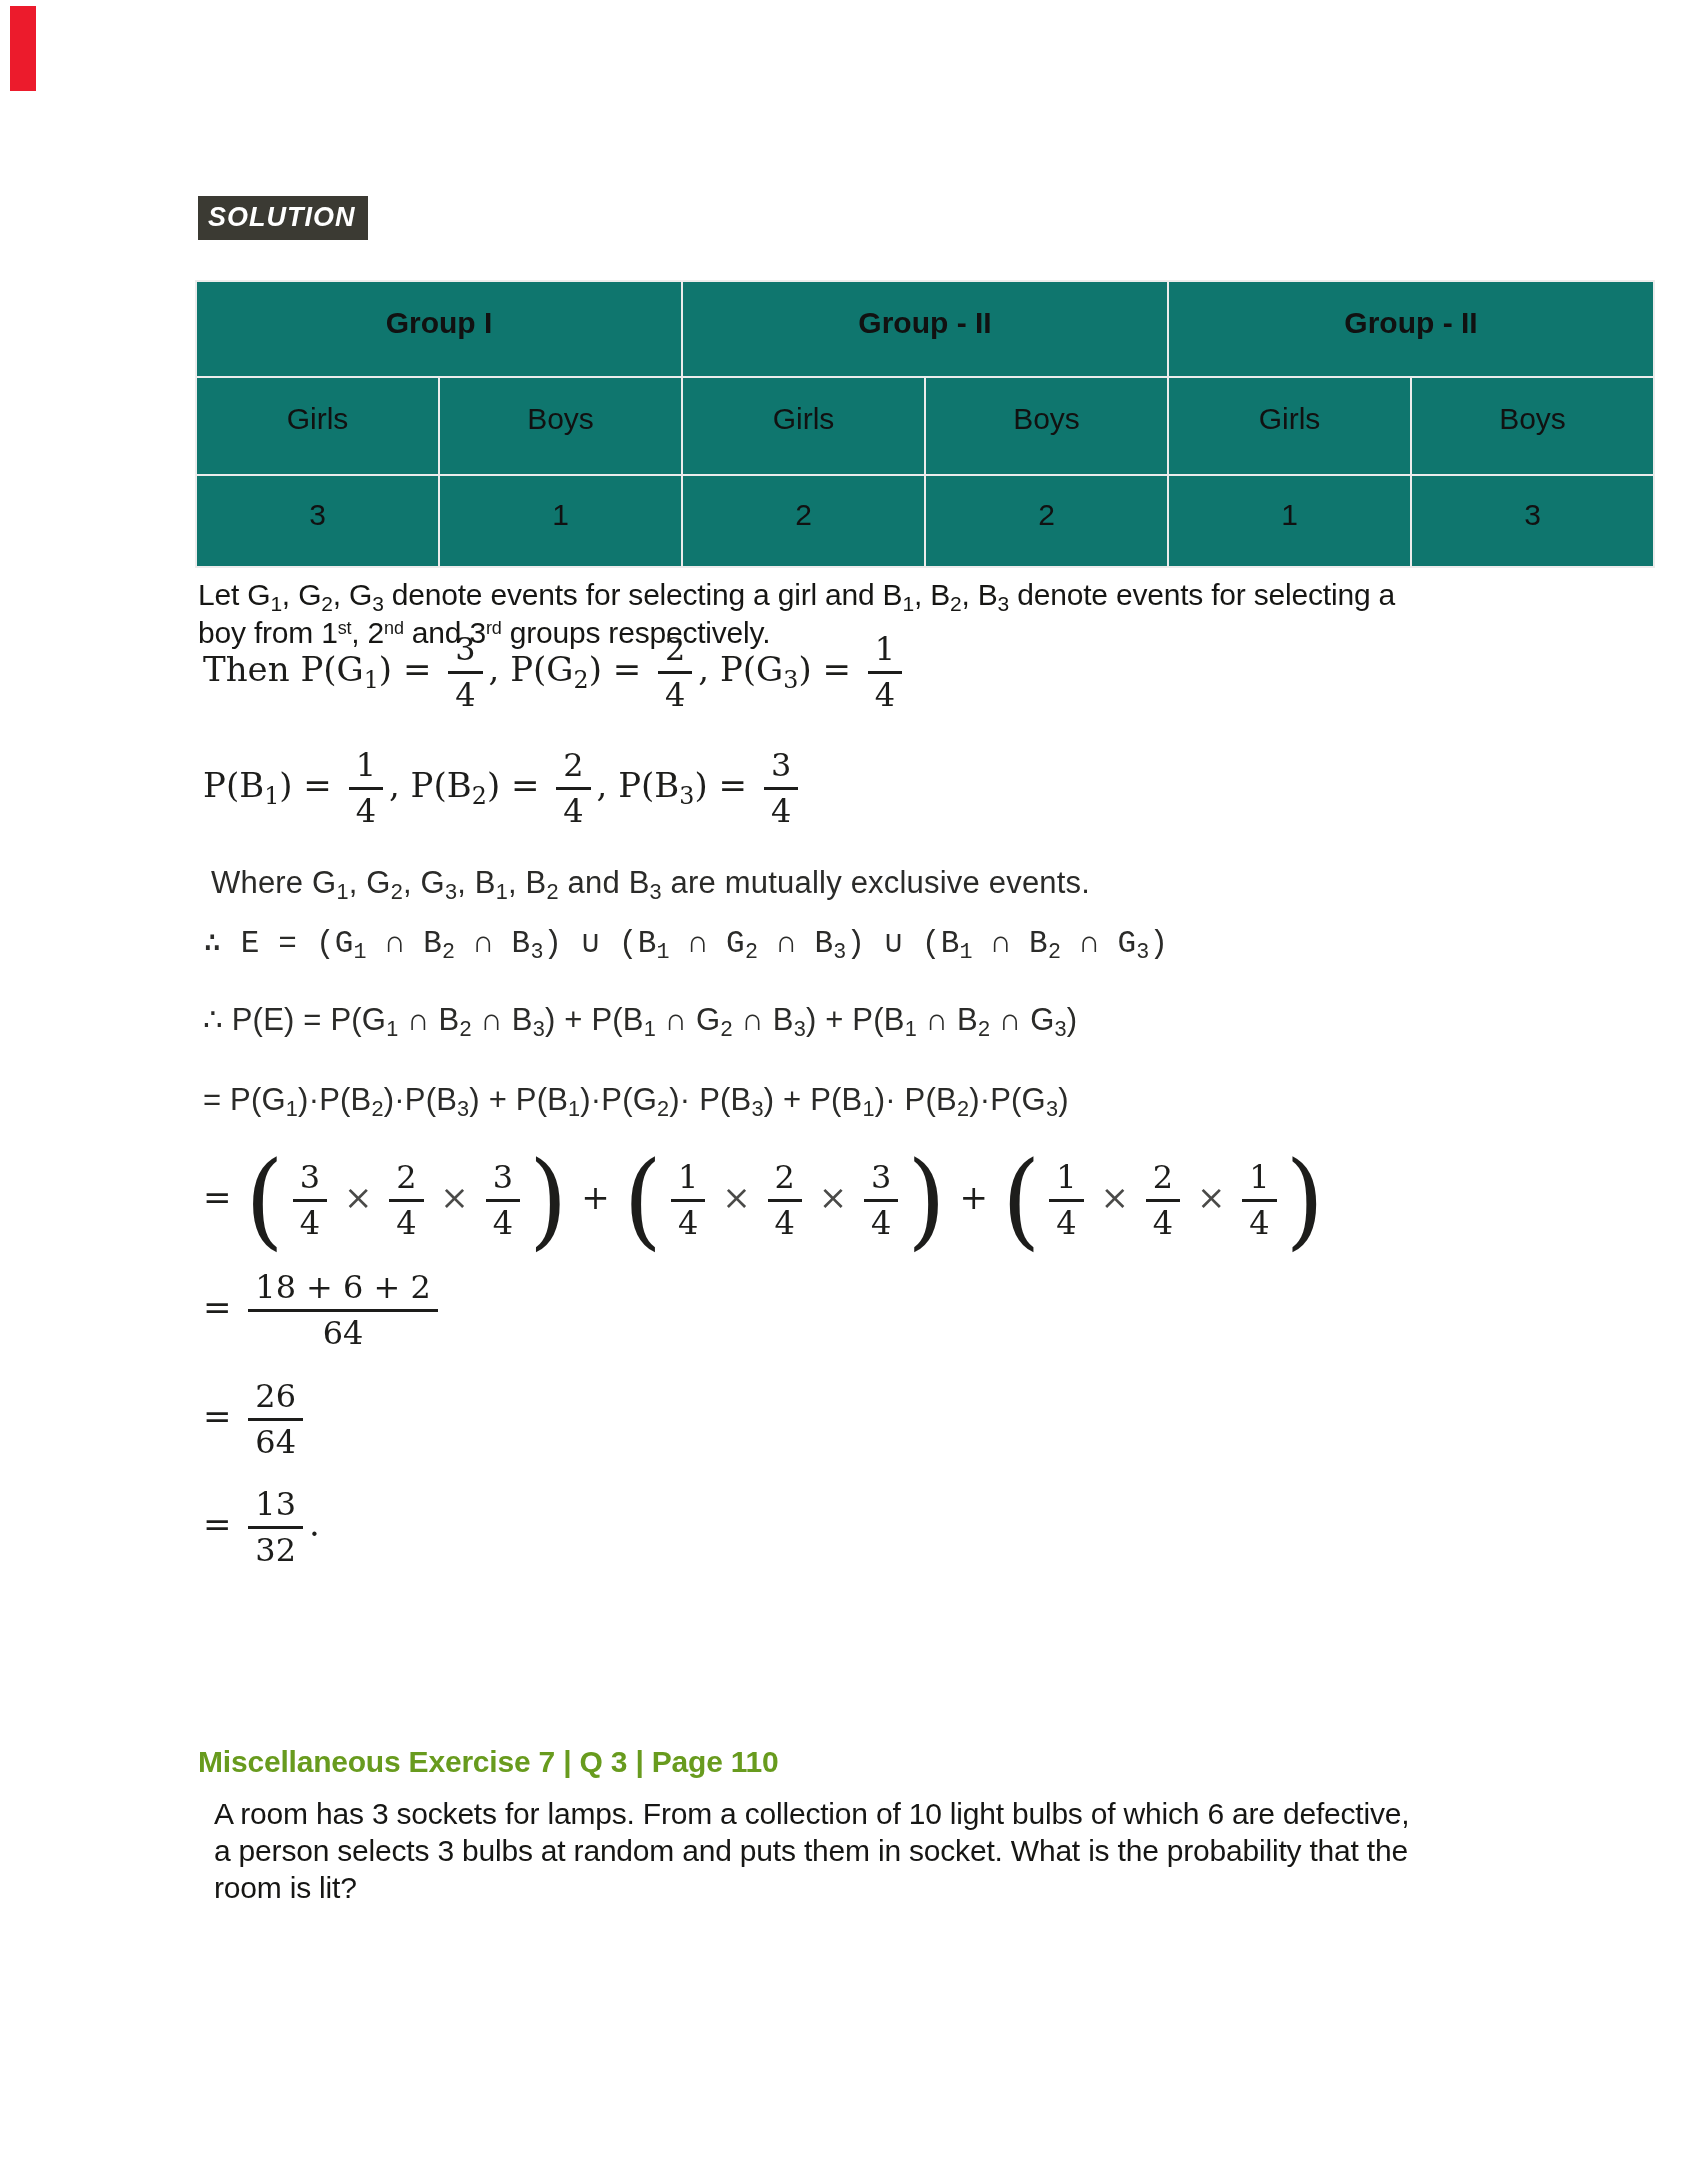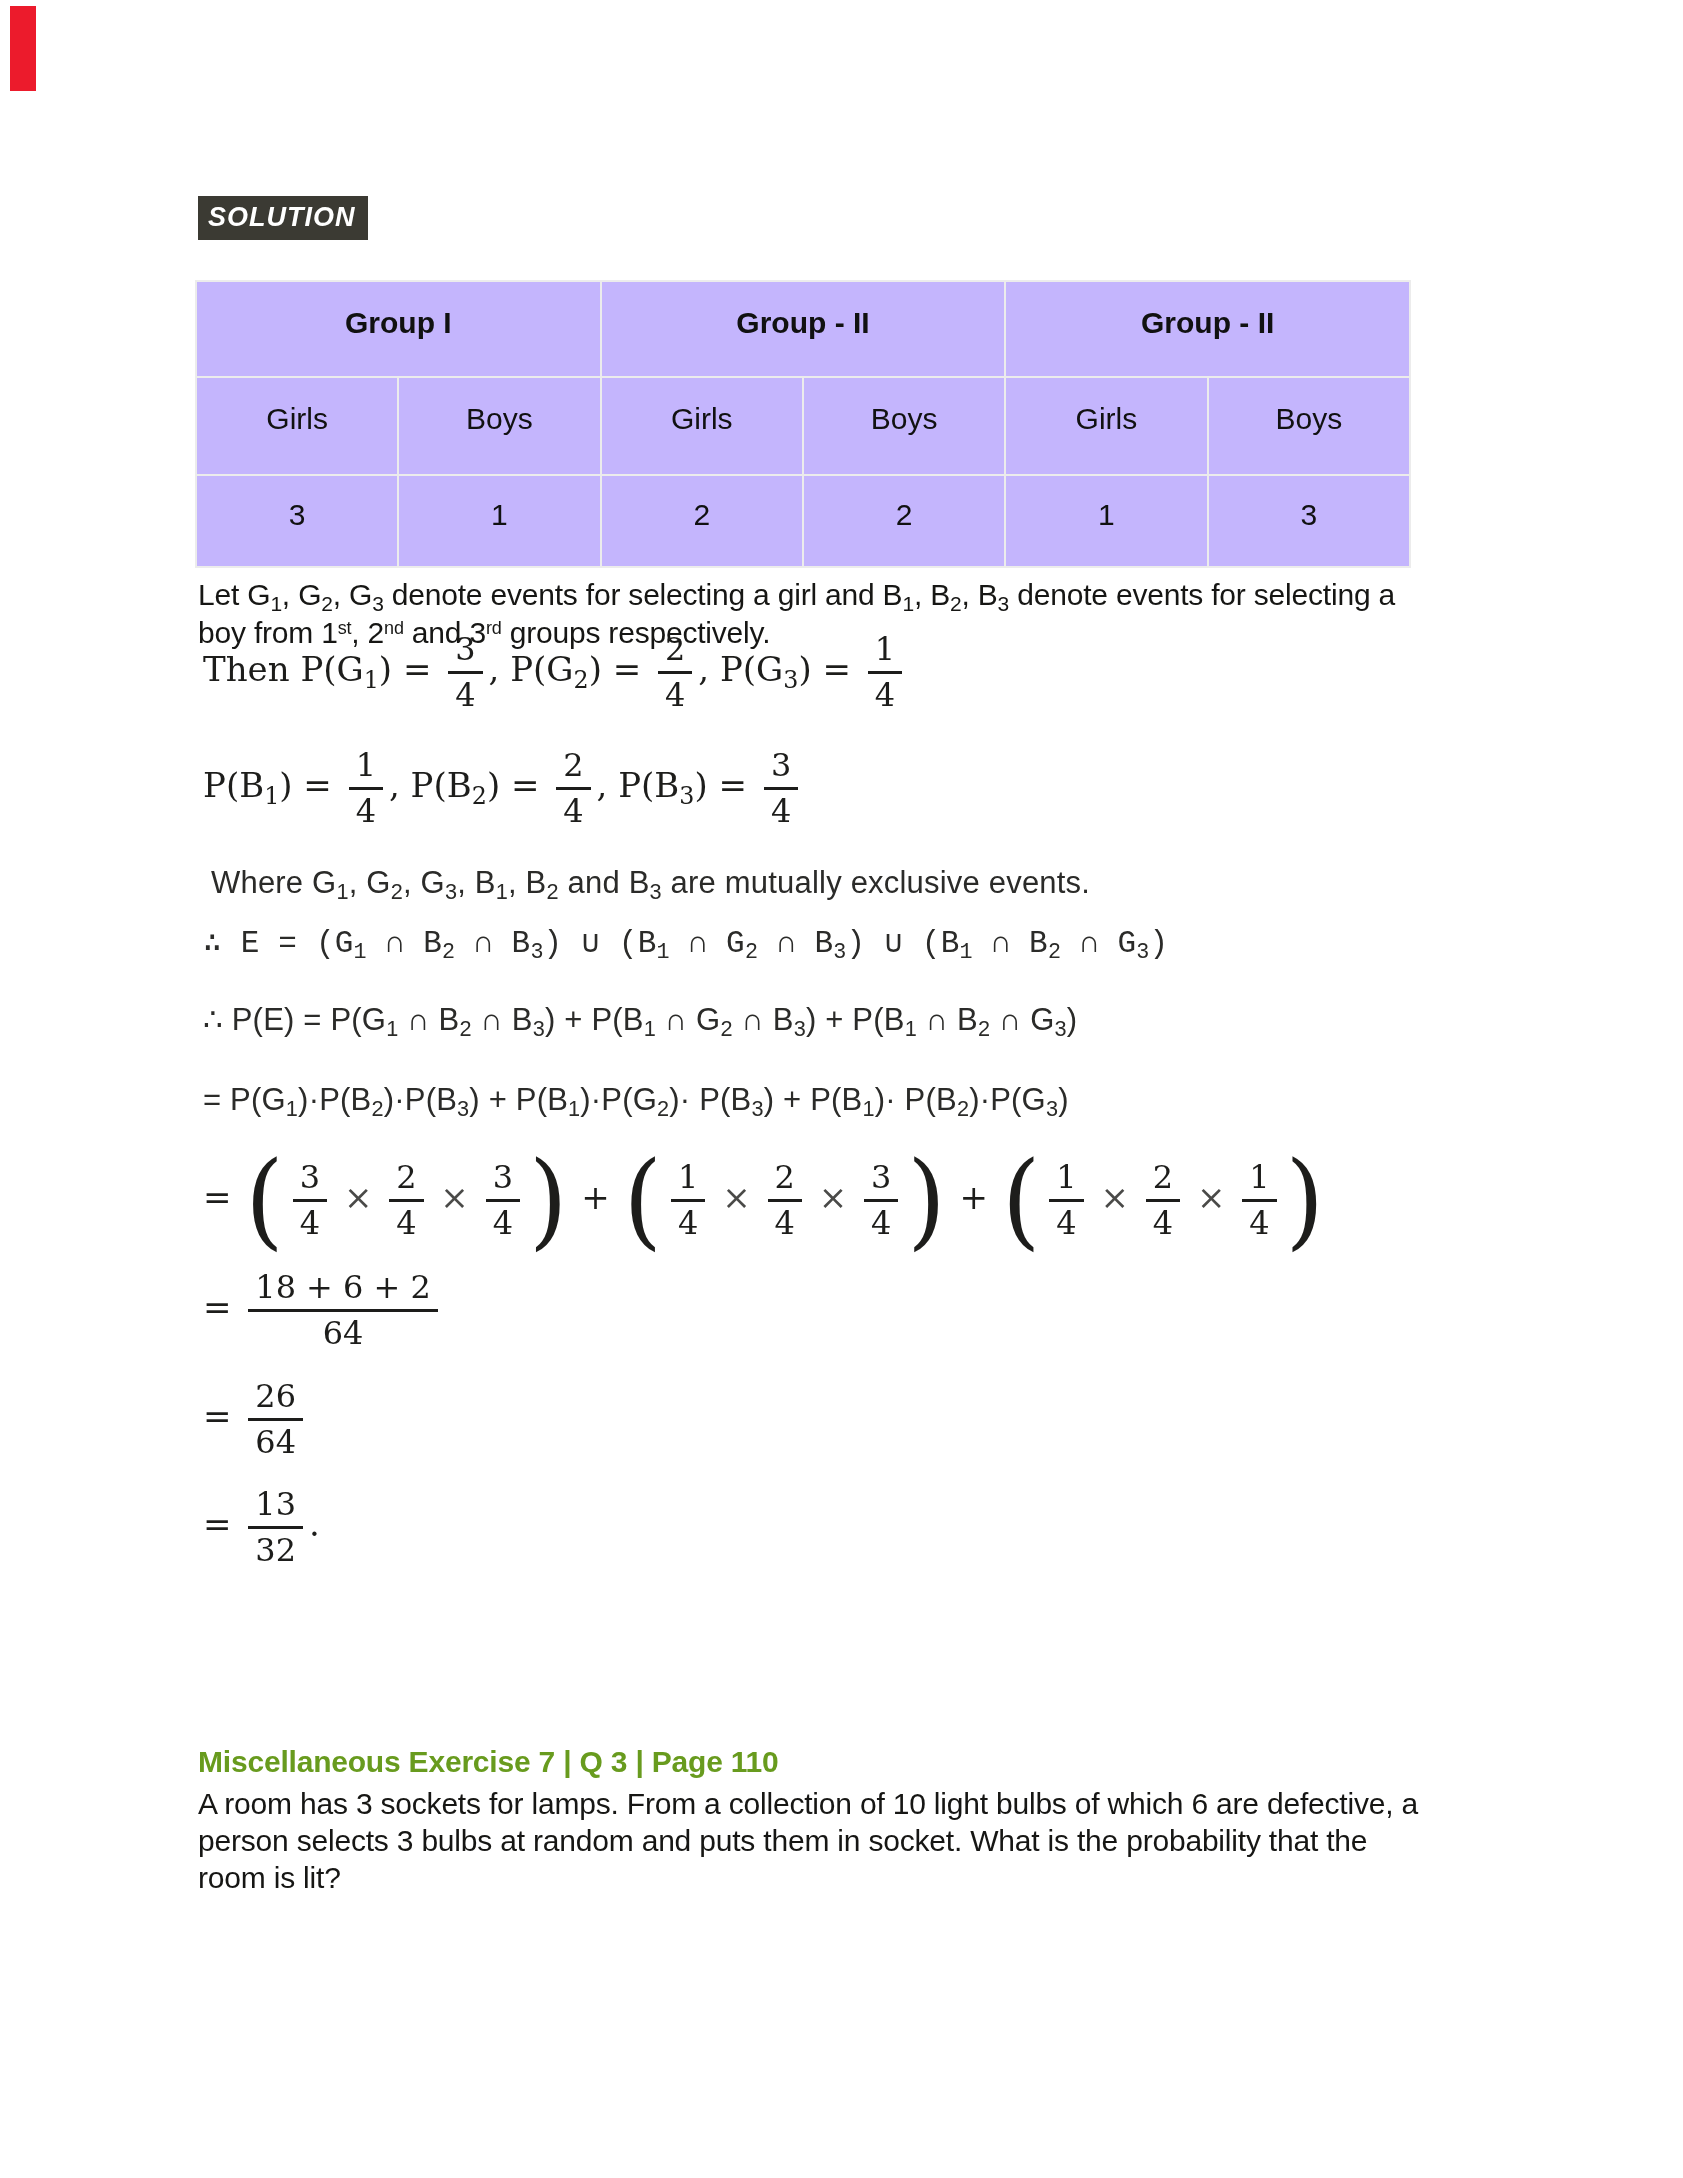--- a/index.html
+++ b/index.html
@@ -21,22 +21,22 @@
     color:#ffffff;
     font-style:italic;
     font-weight:700;
     font-size:27px;
     letter-spacing:1px;
     padding:6px 12px 7px 10px;
   }
   .groups-table{
     position:absolute;top:280px;left:195px;
     border-collapse:collapse;
-    width:1216px;
-    background:#c4b5fd;
+    width:1460px;
+    background:#0f766e;
   }
   .groups-table th,.groups-table td{
     border:2px solid #ececec;
     text-align:center;
     font-size:30px;
     color:#111;
     vertical-align:middle;
   }
   .groups-table .group-row th{font-weight:700;height:79px;padding-bottom:14px;}
   .groups-table .subhead-row td{font-weight:400;height:79px;padding-bottom:16px;width:202px;}
@@ -86,21 +86,21 @@
     margin:0 3px;
   }
   .times{color:#4a4a48;}
   .footer{position:absolute;top:1745px;left:198px;width:1238px;}
   .footer-heading{
     font-size:30px;font-weight:700;letter-spacing:-0.2px;
     margin:0 0 6px 0;
   }
   .footer-question{
     font-size:30px;font-weight:400;line-height:1.24;
-    letter-spacing:-0.2px;color:#161614;margin:0;
+    letter-spacing:-0.2px;color:#161614;margin:16px;
   }
 </style>
 </head>
 <body>
 
 <div class="page">
 
   <div class="red-bar" style="background: rgb(236, 27, 44);"></div>
 
   <div class="solution-badge" style="background: rgb(59, 58, 51);">SOLUTION</div>

